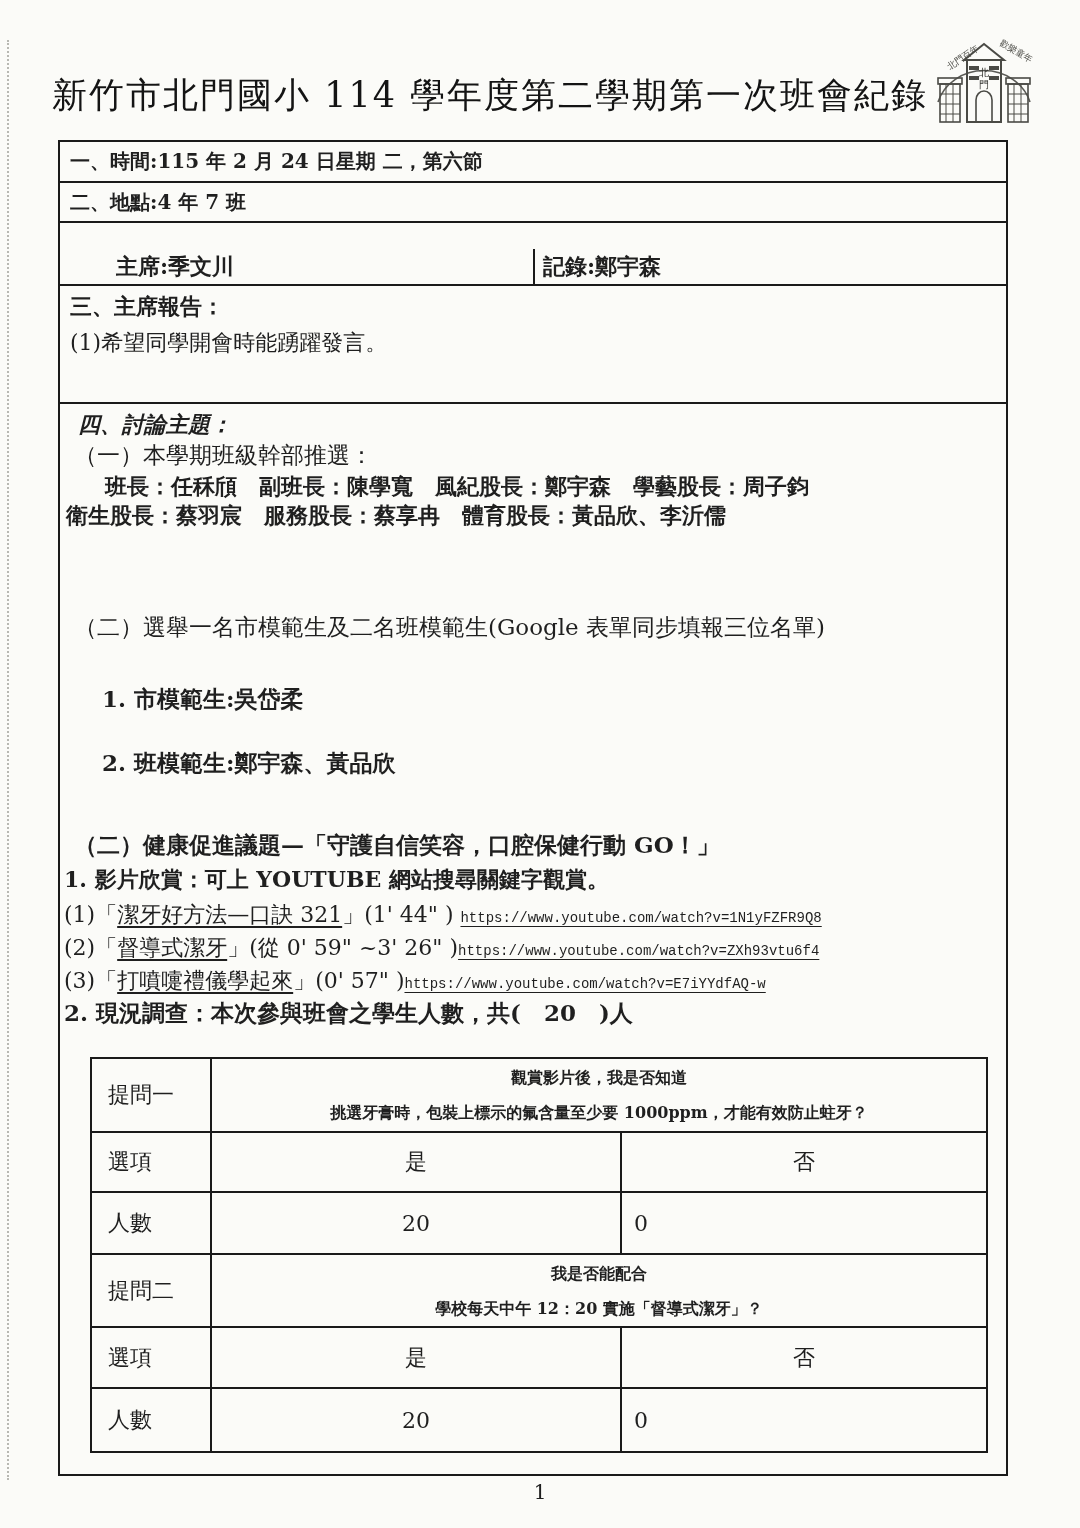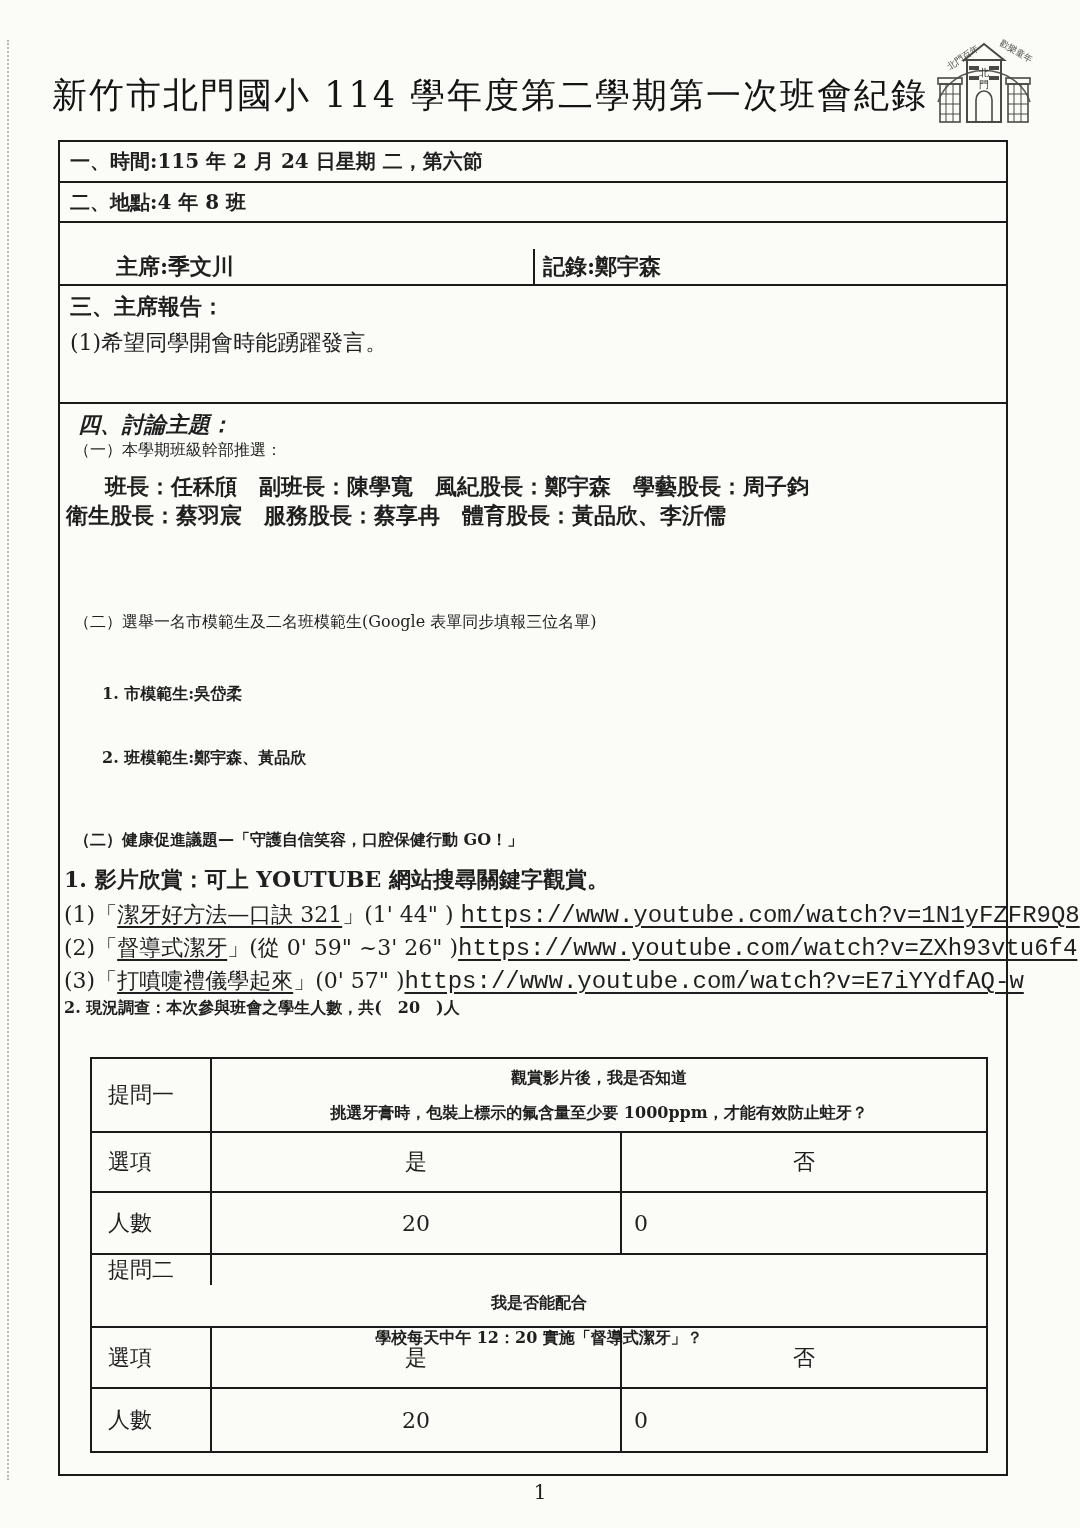--- a/index.html
+++ b/index.html
@@ -34,45 +34,45 @@
     display:flex; align-items:center; height:100%; white-space:nowrap;
   }
   .chair-cell { width:475px; border-right:2px solid #1a1a1a; padding-left:56px;
     display:flex; align-items:center; font-size:22px; font-weight:600; }
   .rec-cell { flex:1; padding-left:8px; display:flex; align-items:center;
     font-size:22px; font-weight:600; }
   .rep-heading { font-size:22px; font-weight:600; }
   .rep-item { font-size:22px; margin-top:6px; }
   .abs { position:absolute; white-space:nowrap; }
   .fs22 { font-size:22px; }
-  .fs23 { font-size:16px; }
+  .fs23 { font-size:23px; }
   .bold { font-weight:700; }
   .semibold { font-weight:600; }
   .ul { text-decoration:underline; text-underline-offset:4px; }
   .url {
     font-family:"Liberation Mono","DejaVu Sans Mono",monospace;
-    font-size:24px; text-decoration:underline; text-underline-offset:4px;
+    font-size:14px; text-decoration:underline; text-underline-offset:4px;
   }
   .itable {
     position:absolute; left:30px; top:653px; width:898px;
     border:2px solid #1a1a1a;
   }
   .irow { display:flex; width:100%; border-bottom:2px solid #1a1a1a; }
   .irow:last-child { border-bottom:none; }
   .icol1 { width:120px; border-right:2px solid #1a1a1a;
     display:flex; align-items:center; padding-left:16px; font-size:22px; }
   .iq { flex:1; display:flex; flex-direction:column; justify-content:center;
     align-items:center; font-size:16px; font-weight:700; line-height:35px; }
   .icol2 { width:410px; border-right:2px solid #1a1a1a;
     display:flex; align-items:center; justify-content:center; font-size:22px; }
   .icol3 { flex:1; display:flex; align-items:center; font-size:22px; }
   .icol3.center { justify-content:center; }
   .icol3.left { padding-left:12px; }
   .h-q1 { height:74px; } .h-o1 { height:60px; } .h-n1 { height:62px; }
-  .h-q2 { height:73px;flex-direction:column; } .h-o2 { height:61px; } .h-n2 { height:62px; }
+  .h-q2 { height:73px; } .h-o2 { height:61px; } .h-n2 { height:62px; }
   .page-num { position:absolute; left:0; right:0; top:1480px;
     text-align:center; font-size:20px; }
   .logo svg text { font-family:"DejaVu Serif","Liberation Serif",serif; }
 </style>
 </head>
 <body>
 
 <div class="page">
   <div class="scan-edge"></div>
 
@@ -101,21 +101,21 @@
     </svg>
   </div>
 
   <div class="otable">
 
     <div class="row r-time">
       <div class="meta-line">一、時間:115 年 2 月 24 日星期 二，第六節</div>
     </div>
 
     <div class="row r-place">
-      <div class="meta-line">二、地點:4 年 8 班</div>
+      <div class="meta-line">二、地點:4 年 7 班</div>
     </div>
 
     <div class="row r-chair">
       <div class="chair-cell">主席:季文川</div>
       <div class="rec-cell">記錄:鄭宇森</div>
     </div>
 
     <div class="row r-report">
       <div class="rep-heading">三、主席報告：</div>
       <div class="rep-item">(1)希望同學開會時能踴躍發言。</div>

